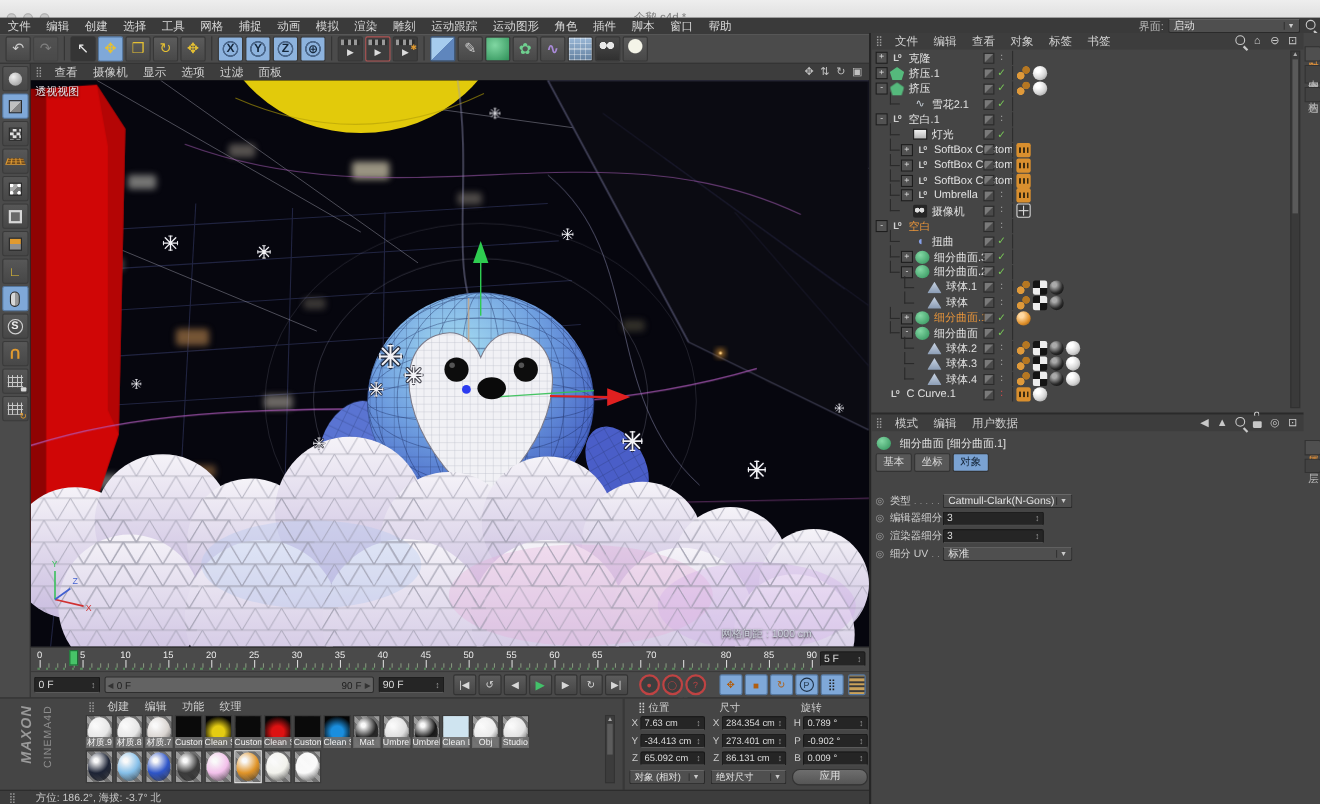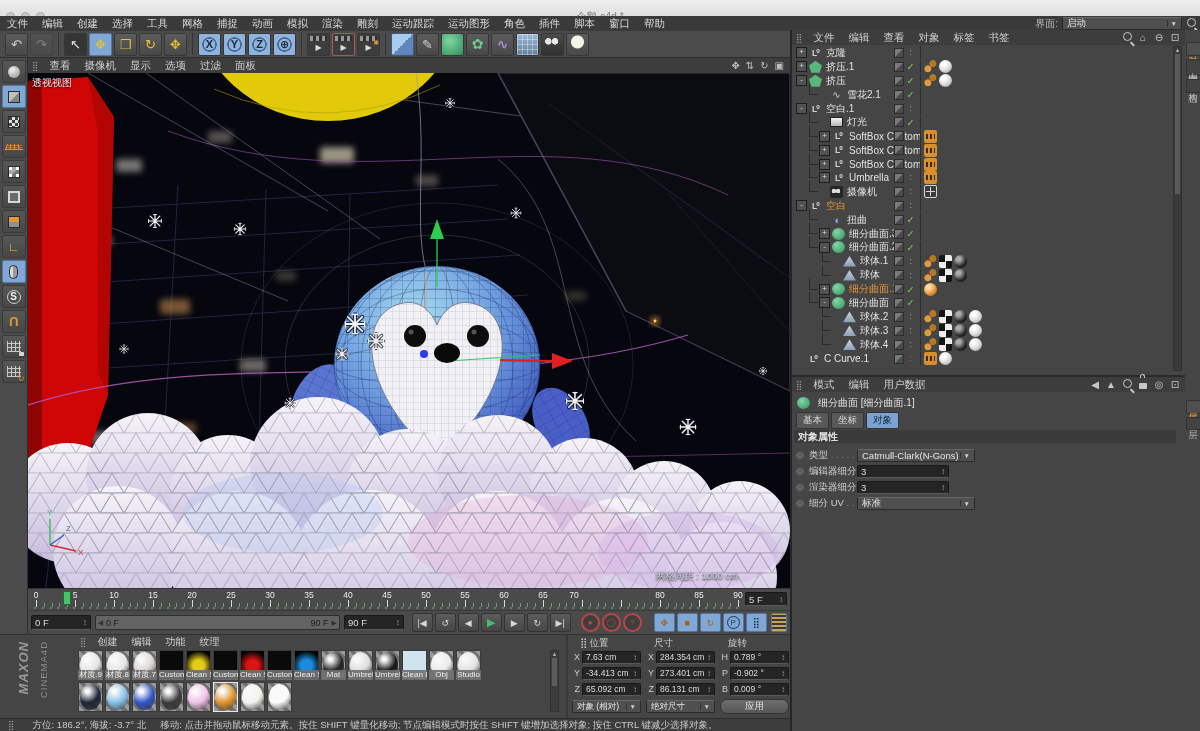--- a/index.html
+++ b/index.html
@@ -587,21 +587,21 @@
         <div class="tick min" style="left: 491.6px;"></div>
         <div class="tick min" style="left: 499.4px;"></div>
         <div class="tick min" style="left: 507.2px;"></div>
         <div class="tick maj" style="left: 515px;"></div>
         <div class="tlab" style="left: 515px;">65</div>
         <div class="tick min" style="left: 522.8px;"></div>
         <div class="tick min" style="left: 530.6px;"></div>
         <div class="tick min" style="left: 538.4px;"></div>
         <div class="tick min" style="left: 546.2px;"></div>
         <div class="tick maj" style="left: 554px;"></div>
-        <div class="tlab" style="left: 546px;">70</div>
+        <div class="tlab" style="left: 564px;">70</div>
         <div class="tick min" style="left: 561.8px;"></div>
         <div class="tick min" style="left: 569.6px;"></div>
         <div class="tick min" style="left: 577.4px;"></div>
         <div class="tick min" style="left: 585.2px;"></div>
         <div class="tick maj" style="left: 593px;"></div>
         <div class="tlab" style="left: 593px; margin-top: 42px;">75</div>
         <div class="tick min" style="left: 600.8px;"></div>
         <div class="tick min" style="left: 608.6px;"></div>
         <div class="tick min" style="left: 616.4px;"></div>
         <div class="tick min" style="left: 624.2px;"></div>
@@ -857,21 +857,20 @@
             </div>
             <div class="btn-apply">应用</div>
           </div>
         </div>
     </div>
   </div>
 
   <div id="statusbar" class="ab">
     <span class="burger">⣿</span>
     <span>方位: 186.2°, 海拔: -3.7° 北</span>
-    <span>移动: 点击并拖动鼠标移动元素。按住 SHIFT 键量化移动; 节点编辑模式时按住 SHIFT 键增加选择对象; 按住 CTRL 键减少选择对象。</span>
   </div>
 
   <div id="right" class="ab">
     <div id="om-menu">
       <span class="burger">⣿</span>
       <span id="om-items" style="display:flex">
           <div class="mi">文件</div>
           <div class="mi">编辑</div>
           <div class="mi">查看</div>
           <div class="mi">对象</div>
@@ -1273,21 +1272,20 @@
       </div>
       <div id="am-title">
         <span class="oi oi-sds"></span>
         <span>细分曲面 [细分曲面.1]</span>
       </div>
       <div id="am-tabs">
           <div class="mtab">基本</div>
           <div class="mtab">坐标</div>
           <div class="mtab act">对象</div>
         </div>
-      <div id="am-section">对象属性</div>
       <div id="am-rows">
           <div class="arow">
             <div class="acirc">◎</div>
             <div class="albl dts">类型</div>
             <div class="dd add">
               <div class="ddv">Catmull-Clark(N-Gons)</div>
               <div class="arr">▼</div>
             </div>
           </div>
           <div class="arow">

